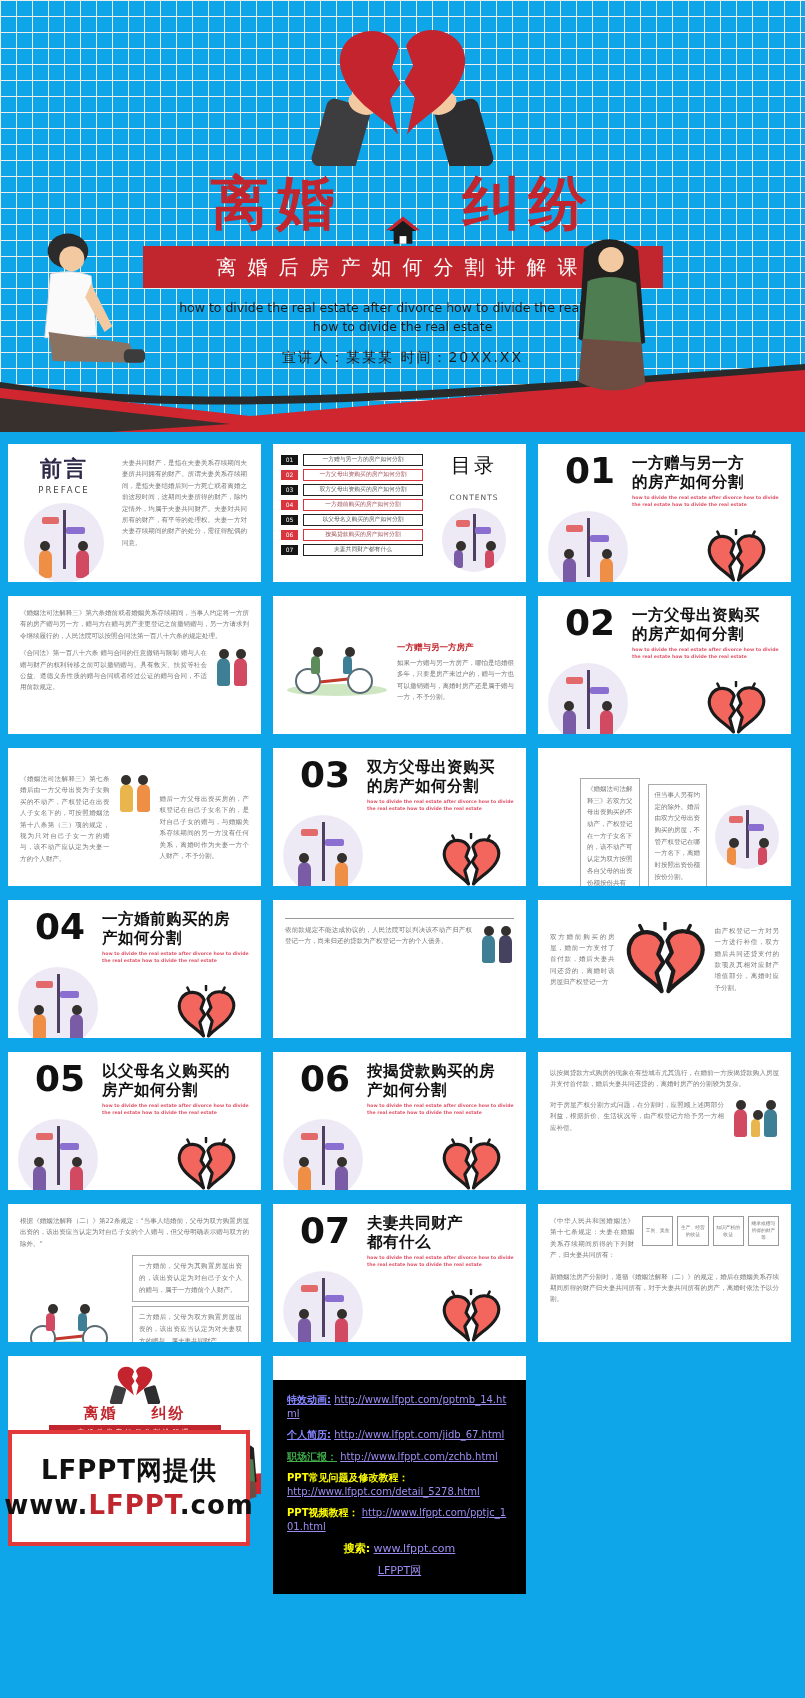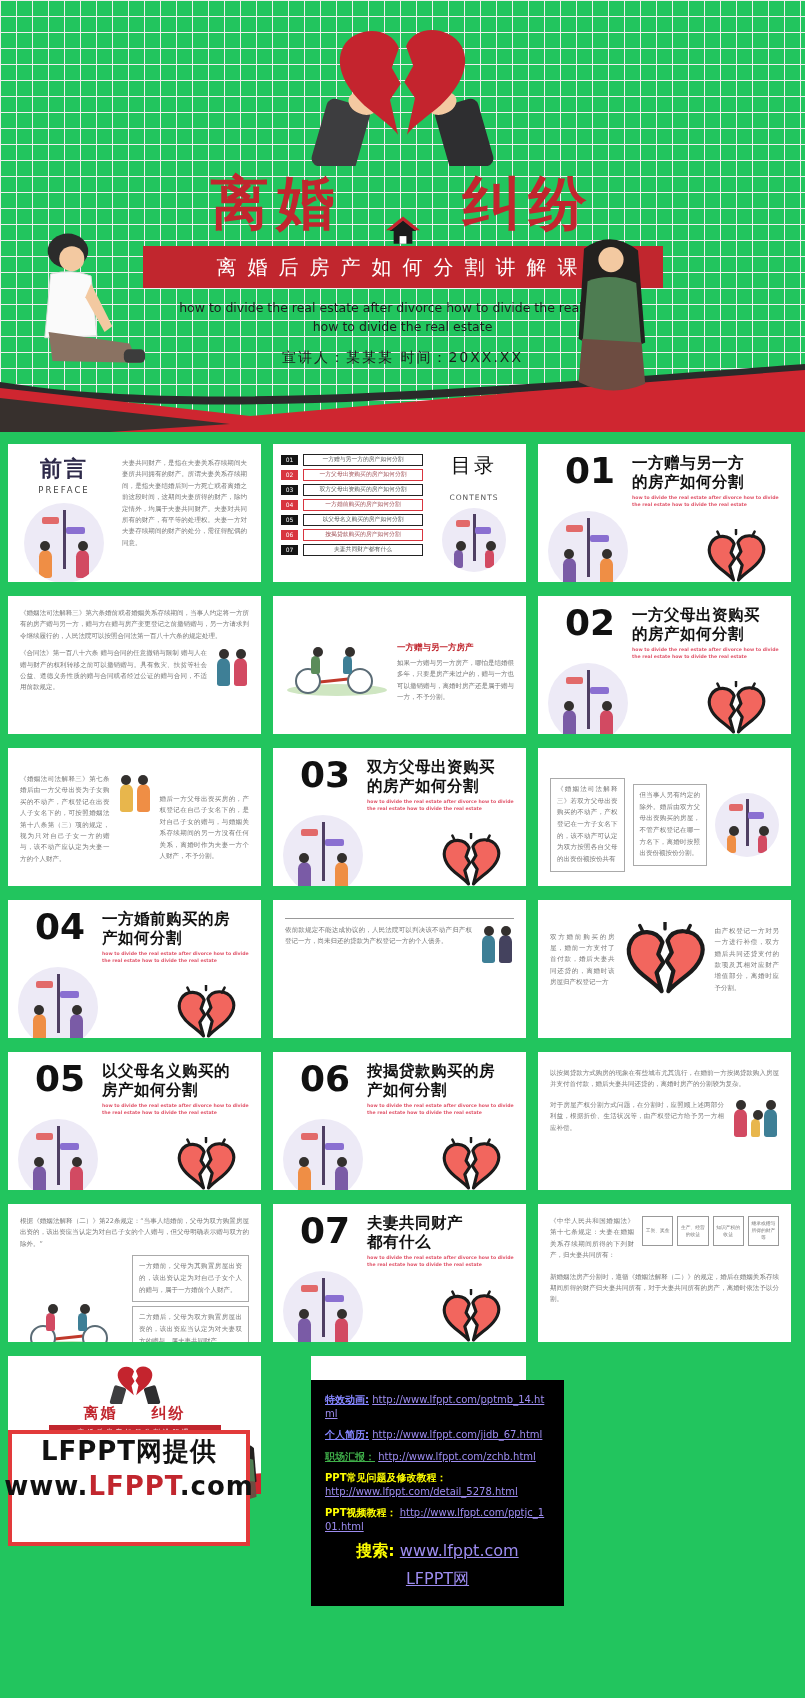--- a/index.html
+++ b/index.html
@@ -1,16 +1,16 @@
 <!DOCTYPE html>
 <html style="--accent-red: #c1262e; --toc-red: #d8353f; --heart-red: #f2665e; --sub-pink: #e0566b; --ill-bg: #edeaf6; --link-violet: #9d8cf0; --label-violet: #8585ff; --label-green: #3fae49; --label-yellow: #ffff00;"><head>
 <meta charset="utf-8">
 <style>
   html,body{margin:0;padding:0;background:#fff;}
-  .page{position:relative;width:805px;height:1698px;background:#22c55e;overflow:hidden;
+  .page{position:relative;width:805px;height:1698px;background:#0ea5e9;overflow:hidden;
         font-family:"DejaVu Sans","Liberation Sans",sans-serif;}
   .grid-bg{background-image:linear-gradient(#efeeee 1px,transparent 1px),
            linear-gradient(90deg,#efeeee 1px,transparent 1px);background-size:16px 16px;}
   
   .cover{position:absolute;top:0;left:0;width:805px;height:432px;text-align:center;}
   .hands-heart{margin-top:14px;height:152px;}
   .cover-title{display:flex;justify-content:center;gap:120px;margin-top:4px;
     font-family:"DejaVu Serif","Liberation Serif",serif;font-weight:bold;
     font-size:58px;color:var(--accent-red);letter-spacing:8px;line-height:1;}
   .banner{position:relative;margin:14px auto 0;width:520px;background:var(--accent-red);
@@ -98,33 +98,33 @@
   .ending .hands-heart{margin-top:6px;height:42px;}
   .end-title{display:flex;justify-content:center;gap:34px;font-family:"DejaVu Serif","Liberation Serif",serif;
     font-weight:bold;font-size:15px;color:var(--accent-red);letter-spacing:2px;line-height:1;}
   .end-banner{margin:4px auto 0;width:172px;background:var(--accent-red);color:#fff;font-size:6.5px;
     letter-spacing:3px;padding:2.5px 0;}
   .end-en{margin-top:3px;font-size:4px;color:var(--sub-pink);line-height:1.5;font-weight:bold;}
   .end-cap{margin-top:2px;font-size:5px;color:#555;letter-spacing:1px;}
   .end-band{position:absolute;bottom:0;left:0;width:100%;height:26px;}
   .end-woman{position:absolute;right:-4px;bottom:-12px;}
   
-  .links-cell{overflow:visible;margin-left:38px;}
+  .links-cell{overflow:visible;}
   .links-panel{margin-top:24px;background:#000;padding:13px 14px 16px;width:253px;box-sizing:border-box;}
   .link-row{margin-bottom:8px;font-size:10px;line-height:1.35;}
   .l-label{font-weight:bold;}
   .l-label.vio{color:var(--label-violet);text-decoration:underline;}
   .l-label.grn{color:var(--label-green);text-decoration:underline;}
   .l-label.yel{color:var(--label-yellow);text-decoration:none;}
   .l-url{color:var(--link-violet);text-decoration:underline;cursor:pointer;word-break:break-all;}
-  .link-center{text-align:center;margin-top:7px;font-size:16px;}
+  .link-center{text-align:center;margin-top:7px;font-size:11px;}
   
   .watermark{position:absolute;left:8px;top:1430px;width:234px;height:108px;z-index:6;
     border:4px solid #e23a3a;background:#fff;display:flex;flex-direction:column;
-    align-items:center;cursor:pointer;}
+    align-items:center;justify-content:center;cursor:pointer;}
   .wm-l{font-size:26px;font-weight:900;color:#111;line-height:1.35;letter-spacing:1px;}
   .wm-brand{color:var(--accent-red);}
   .heart{display:inline-block;}
 </style>
 </head>
 <body>
 
 <div class="page">
 
   <div class="cover grid-bg">
@@ -337,21 +337,21 @@
           </div>
         <svg class="heart" width="62" height="56" viewBox="0 0 100 90">
             <path d="M47 24 C40 8 18 8 10 22 C2 36 10 52 24 63 C33 70 42 77 46 82 L40 60 L48 48 L42 38 Z" fill="#f2665e" stroke="#1b1b1b" stroke-width="5" stroke-linejoin="round"></path>
             <path d="M53 22 C60 6 84 8 92 22 C100 36 90 52 76 63 C67 70 58 77 54 82 L60 58 L52 46 L58 36 Z" fill="#f2665e" stroke="#1b1b1b" stroke-width="5" stroke-linejoin="round"></path>
             <path d="M20 4 L24 12 M50 0 L50 8 M80 4 L76 12" stroke="#1b1b1b" stroke-width="4" stroke-linecap="round"></path>
           </svg>
       </div>
     </div>
 
     <div class="cell pad">
-      <div class="split" style="margin-top:18px;align-items:center;">
+      <div class="split" style="margin-top:18px;align-items:center;margin-left:30px;">
         <div class="law-box" style="flex:1;">《婚姻法司法解释三》若双方父母出资购买的不动产，产权登记在一方子女名下的，该不动产可认定为双方按照各自父母的出资份额按份共有</div>
         <div class="law-box" style="flex:1;">但当事人另有约定的除外。婚后由双方父母出资购买的房屋，不管产权登记在哪一方名下，离婚时按照出资份额按份分割。</div>
         <div class="ill-circle sm">
             <span class="pole"></span>
             <span class="sign s1"></span>
             <span class="sign s2"></span>
             <span class="person p-small p-orange one"></span>
             <span class="person p-small p-pink two"></span>
           </div>
       </div>

